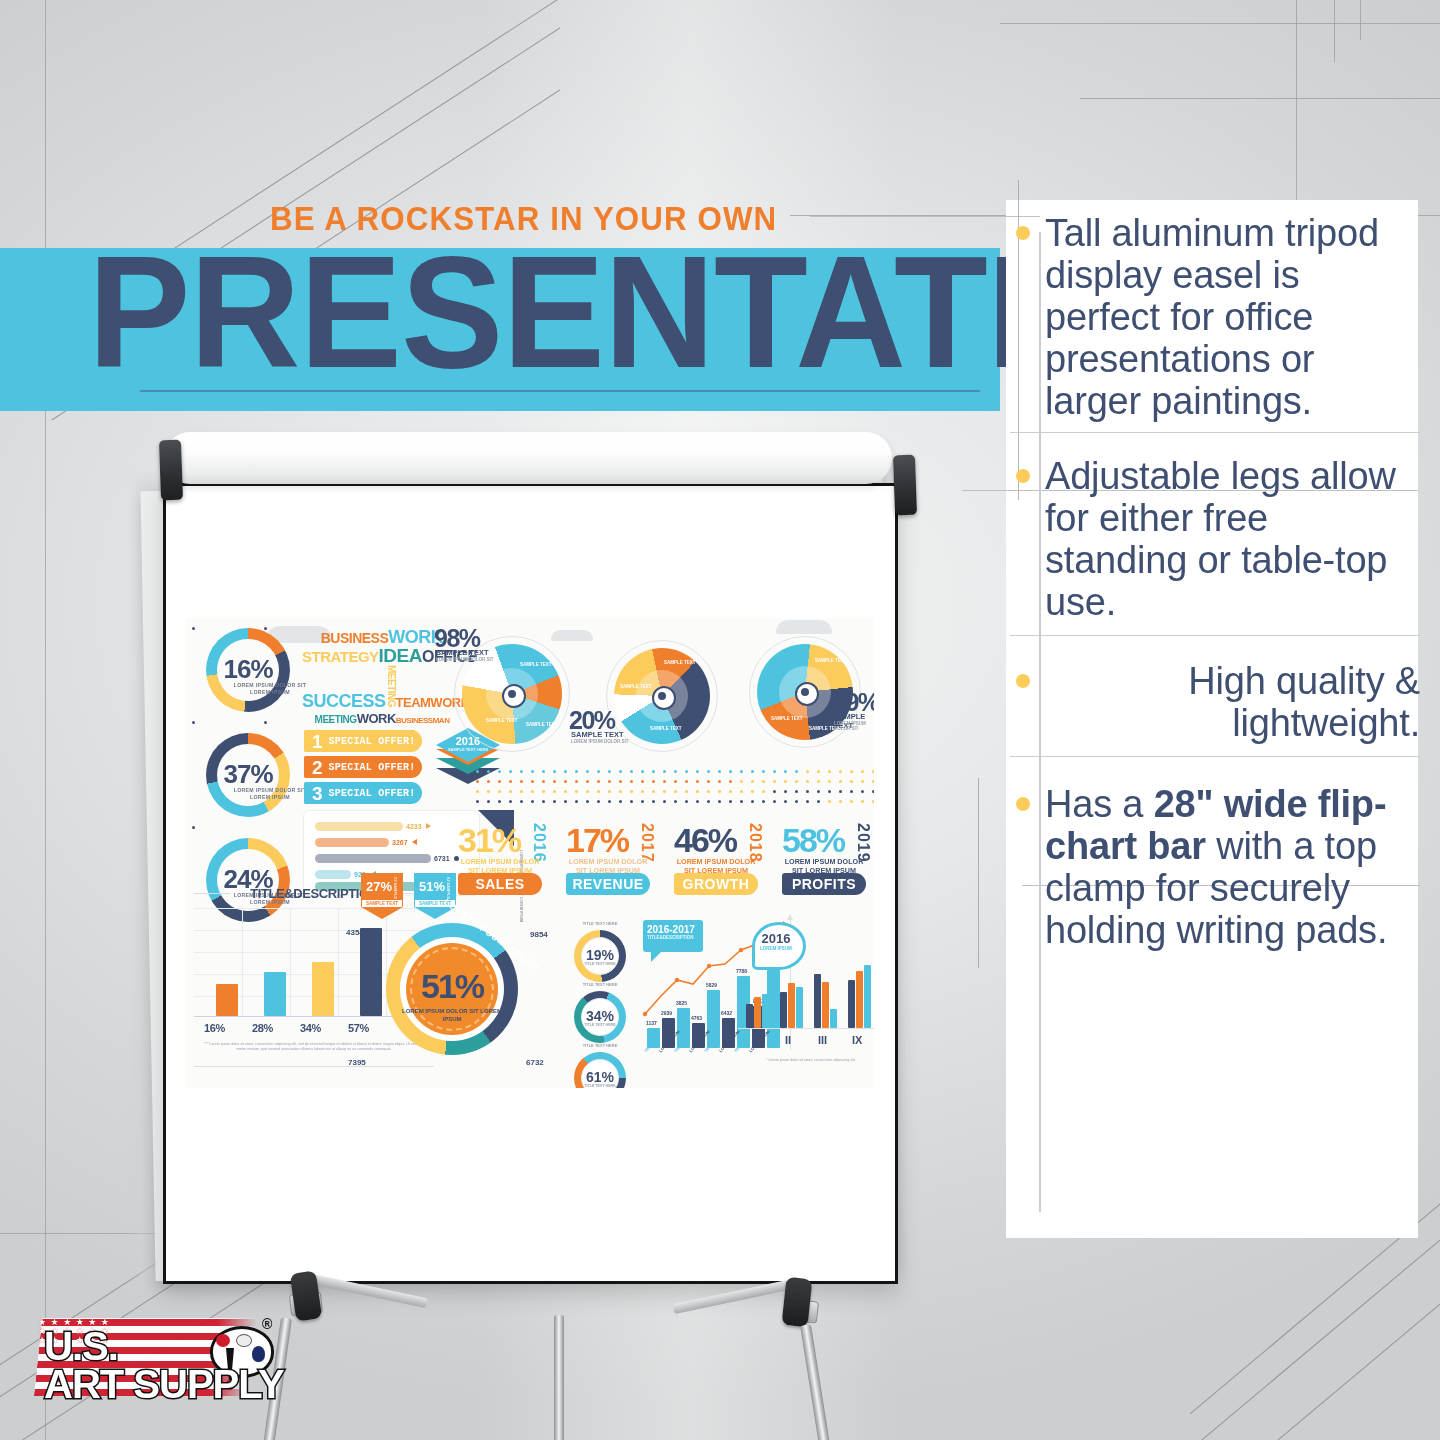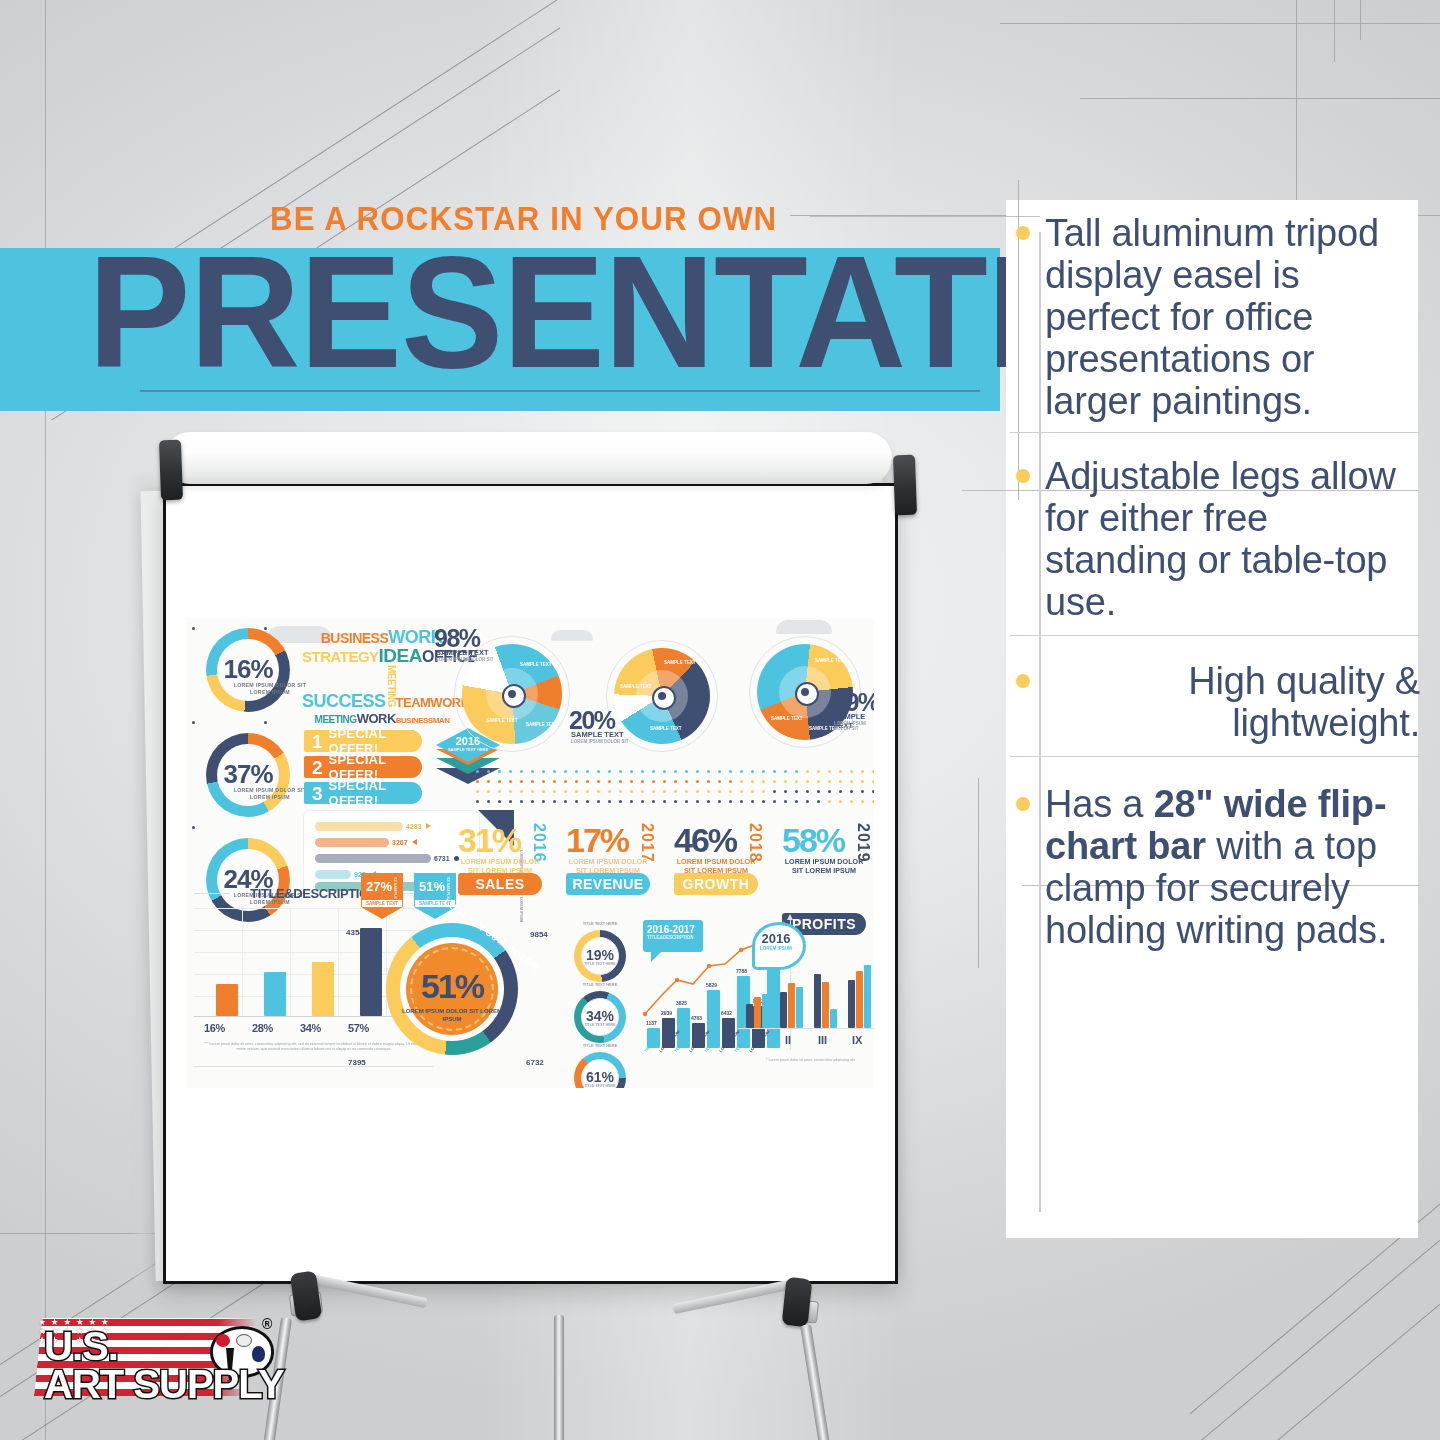--- a/index.html
+++ b/index.html
@@ -122,21 +122,21 @@
 
   .wordcloud{position:absolute;text-align:center;line-height:1;}
   .wc-row{display:block;white-space:nowrap;}
   .wc{font-weight:700;letter-spacing:-.5px;display:inline-block;vertical-align:baseline;}
 
   .offer{
     position:absolute;height:22px;display:flex;align-items:center;
     border-radius:2px 12px 12px 2px;
   }
   .offer .num{font-size:19px;font-weight:700;color:#fff;margin:0 6px 0 8px;line-height:19px;}
-  .offer .txt{font-size:13px;font-weight:700;color:#fff;letter-spacing:.2px;}
+  .offer .txt{font-size:10px;font-weight:700;color:#fff;letter-spacing:.2px;font-family:Liberation Mono, monospace;}
 
   .barbox{position:absolute;background:#fff;border:1px solid #eceff0;border-radius:7px;}
   .hbar{position:absolute;height:9px;border-radius:5px;}
   .hbar-val{position:absolute;font-size:7px;font-weight:700;}
 
   .pct-big{position:absolute;font-weight:700;letter-spacing:-2px;line-height:1;}
   .pct-year{position:absolute;font-weight:700;writing-mode:vertical-rl;font-size:16px;letter-spacing:1px;}
   .pct-sub{position:absolute;font-size:7.2px;font-weight:700;line-height:9px;text-align:center;}
   .pct-tag{
     position:absolute;height:22px;display:flex;align-items:center;justify-content:center;
@@ -555,21 +555,21 @@
       <div class="pct-big" style="left:0;top:0;font-size:34px;color:#3F4F72;">46%</div>
       <div class="pct-year" style="left:72px;top:0;color:#F07F2D;">2018</div>
       <div class="pct-sub" style="left:0;top:34px;width:84px;color:#F07F2D;">LOREM IPSUM DOLOR SIT LOREM IPSUM</div>
       <div class="pct-tag" style="left:0;top:50px;width:84px;background:#FBCB5C;">GROWTH</div>
     </div>
 
     <div style="position:absolute;left:596px;top:205px;width:108px;height:72px;">
       <div class="pct-big" style="left:0;top:0;font-size:34px;color:#4EC3E0;">58%</div>
       <div class="pct-year" style="left:72px;top:0;color:#3F4F72;">2019</div>
       <div class="pct-sub" style="left:0;top:34px;width:84px;color:#3F4F72;">LOREM IPSUM DOLOR SIT LOREM IPSUM</div>
-      <div class="pct-tag" style="left:0;top:50px;width:84px;background:#3F4F72;margin-top:40px;">PROFITS</div>
+      <div class="pct-tag" style="left:0;top:50px;width:84px;background:#3F4F72;">PROFITS</div>
     </div>
 
     <div style="position:absolute;left:48px;top:268px;width:160px;text-align:center;font-size:13px;font-weight:700;color:#3F4F72;letter-spacing:-.4px;">TITLE&amp;DESCRIPTION</div>
     <div style="position:absolute;left:8px;top:275px;width:36px;height:1px;background:#d8dde1;"></div>
     <div style="position:absolute;left:212px;top:275px;width:36px;height:1px;background:#d8dde1;"></div>
 
     <div style="position:absolute;left:8px;top:290px;width:240px;height:110px;">
       <div class="grid-line" style="left:0;top:0;width:240px;height:1px;"></div>
       <div class="grid-line" style="left:0;top:22px;width:240px;height:1px;"></div>
       <div class="grid-line" style="left:0;top:44px;width:240px;height:1px;"></div>

